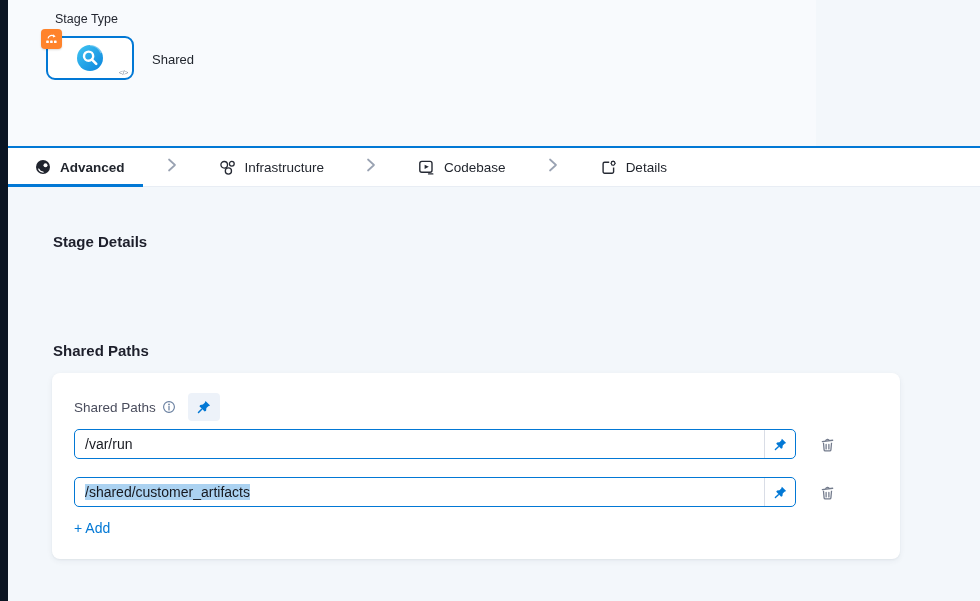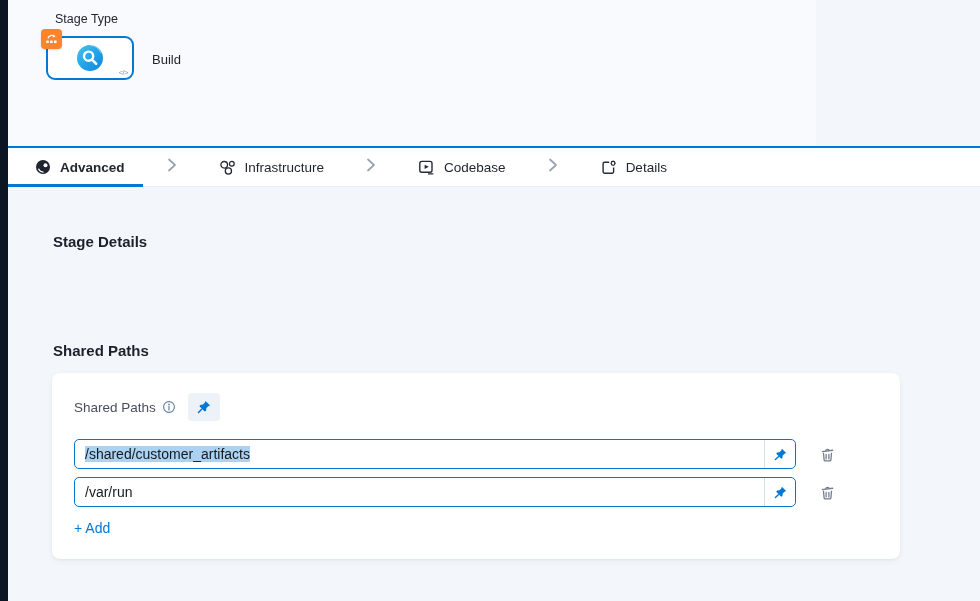--- a/index.html
+++ b/index.html
@@ -114,21 +114,21 @@
         </defs>
         <circle cx="14" cy="14" r="13" fill="url(#cig)"></circle>
         <path d="M25.5 9 A13 13 0 0 0 14 1" stroke="rgba(255,255,255,0.35)" stroke-width="2" fill="none"></path>
         <circle cx="12.6" cy="12.2" r="4.6" stroke="#fff" stroke-width="2.4" fill="none"></circle>
         <path d="M16 15.6 L20.2 19.8" stroke="#fff" stroke-width="2.6" stroke-linecap="round"></path>
       </svg>
     </span>
     <span class="code-glyph">&lt;/&gt;</span>
   </div>
 
-  <div class="stage-type-value">Build</div>
+  <div class="stage-type-value">Shared</div>
 </div>
 
 <div id="blue-line"></div>
 
 <div id="tabbar">
 
   <div class="tab active">
     <span style="display:flex">
       <svg width="16" height="16" viewBox="0 0 16 16">
         <circle cx="8" cy="8" r="7" fill="#20242e"></circle>
@@ -209,20 +209,46 @@
             <circle cx="7" cy="7" r="5.4" stroke="#667d9e" stroke-width="1.1" fill="none"></circle>
             <circle cx="7" cy="4.4" r="0.85" fill="#667d9e"></circle>
             <path d="M7 6.4 V9.9" stroke="#667d9e" stroke-width="1.2" stroke-linecap="round"></path>
           </svg>
         </span>
       <button class="pin-chip">
         <span style="display:flex">
           <svg width="14" height="14" viewBox="0 0 14 14">
             <path d="M8.5 0.9 L13.1 5.5 L11.3 6.2 L9.4 8.1 L9.1 10.7 L7.7 11.6 L2.4 6.3 L3.3 4.9 L5.9 4.6 L7.8 2.7 Z" fill="#0278d5"></path>
             <path d="M4.7 9.3 L1.5 12.5" stroke="#0278d5" stroke-width="1.5" stroke-linecap="round"></path>
+          </svg>
+        </span>
+      </button>
+    </div>
+
+    <div class="path-row first">
+      <div class="path-input" role="textbox">
+        <span class="path-text">/var/run</span>
+        <div class="pin-slot">
+          <span style="display:flex">
+            <svg width="13" height="13" viewBox="0 0 14 14">
+              <path d="M8.5 0.9 L13.1 5.5 L11.3 6.2 L9.4 8.1 L9.1 10.7 L7.7 11.6 L2.4 6.3 L3.3 4.9 L5.9 4.6 L7.8 2.7 Z" fill="#0278d5"></path>
+              <path d="M4.7 9.3 L1.5 12.5" stroke="#0278d5" stroke-width="1.5" stroke-linecap="round"></path>
+            </svg>
+          </span>
+        </div>
+      </div>
+      <button class="trash-btn">
+        <span style="display:flex">
+          <svg width="17" height="17" viewBox="0 0 16 16" fill="none" stroke="#737b8c" stroke-width="1.2">
+            <g transform="rotate(-7 8 4.6)">
+              <path d="M3.1 4.6 H12.9" stroke-linecap="round"></path>
+              <path d="M6.3 4.5 a1.75 1.75 0 0 1 3.4 0"></path>
+            </g>
+            <path d="M4.2 6.3 L4.8 13.1 A1.1 1.1 0 0 0 5.9 14.1 H10.1 A1.1 1.1 0 0 0 11.2 13.1 L11.8 6.3"></path>
+            <path d="M6.7 8 V12.2 M9.3 8 V12.2" stroke-linecap="round"></path>
           </svg>
         </span>
       </button>
     </div>
 
     <div class="path-row second">
       <div class="path-input" role="textbox">
         <span class="path-text selected">/shared/customer_artifacts</span>
         <div class="pin-slot">
           <span style="display:flex">
@@ -240,42 +266,16 @@
               <path d="M3.1 4.6 H12.9" stroke-linecap="round"></path>
               <path d="M6.3 4.5 a1.75 1.75 0 0 1 3.4 0"></path>
             </g>
             <path d="M4.2 6.3 L4.8 13.1 A1.1 1.1 0 0 0 5.9 14.1 H10.1 A1.1 1.1 0 0 0 11.2 13.1 L11.8 6.3"></path>
             <path d="M6.7 8 V12.2 M9.3 8 V12.2" stroke-linecap="round"></path>
           </svg>
         </span>
       </button>
     </div>
 
-    <div class="path-row first">
-      <div class="path-input" role="textbox">
-        <span class="path-text">/var/run</span>
-        <div class="pin-slot">
-          <span style="display:flex">
-            <svg width="13" height="13" viewBox="0 0 14 14">
-              <path d="M8.5 0.9 L13.1 5.5 L11.3 6.2 L9.4 8.1 L9.1 10.7 L7.7 11.6 L2.4 6.3 L3.3 4.9 L5.9 4.6 L7.8 2.7 Z" fill="#0278d5"></path>
-              <path d="M4.7 9.3 L1.5 12.5" stroke="#0278d5" stroke-width="1.5" stroke-linecap="round"></path>
-            </svg>
-          </span>
-        </div>
-      </div>
-      <button class="trash-btn">
-        <span style="display:flex">
-          <svg width="17" height="17" viewBox="0 0 16 16" fill="none" stroke="#737b8c" stroke-width="1.2">
-            <g transform="rotate(-7 8 4.6)">
-              <path d="M3.1 4.6 H12.9" stroke-linecap="round"></path>
-              <path d="M6.3 4.5 a1.75 1.75 0 0 1 3.4 0"></path>
-            </g>
-            <path d="M4.2 6.3 L4.8 13.1 A1.1 1.1 0 0 0 5.9 14.1 H10.1 A1.1 1.1 0 0 0 11.2 13.1 L11.8 6.3"></path>
-            <path d="M6.7 8 V12.2 M9.3 8 V12.2" stroke-linecap="round"></path>
-          </svg>
-        </span>
-      </button>
-    </div>
-
     <a class="add-link">+ Add</a>
   </div>
 
 </div>
 
 </body></html>

